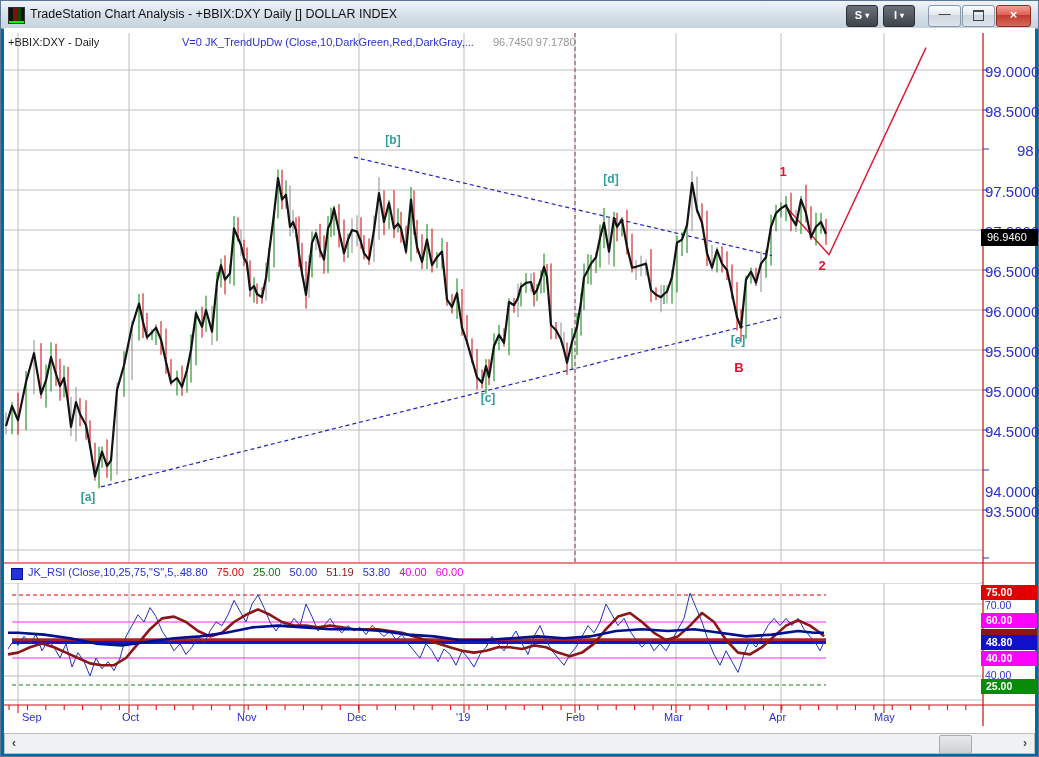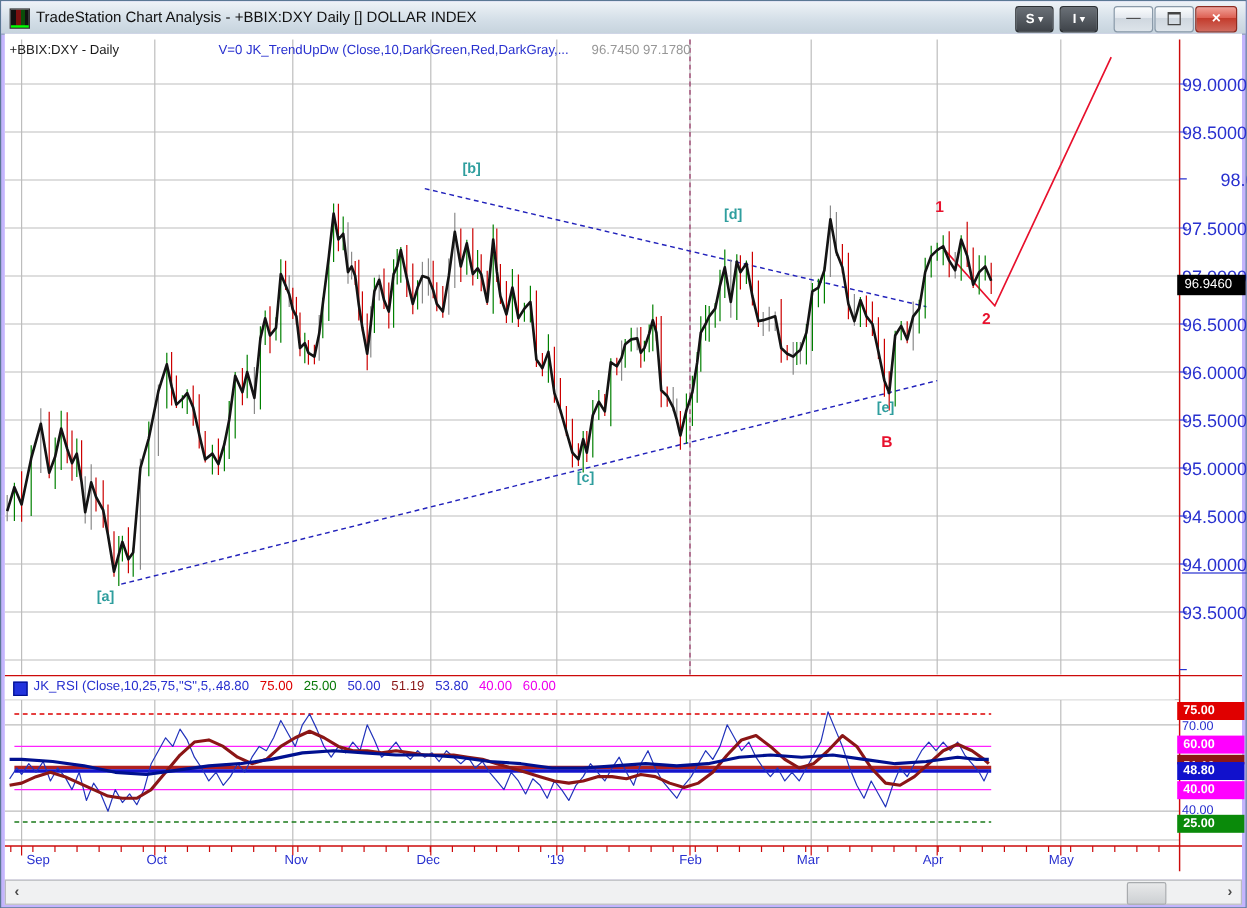--- a/index.html
+++ b/index.html
@@ -1,16 +1,16 @@
 <!DOCTYPE html>
 <html><head>
 <meta charset="utf-8">
 <style>
   html,body{margin:0;padding:0;background:#9fb6c9;font-family:"Liberation Sans",sans-serif;}
-  #window{position:relative;width:1039px;height:757px;background:#c4b5fd;overflow:hidden;box-shadow:0 0 0 1px #5a7894 inset;}
+  #window{position:relative;width:1039px;height:757px;background:#0369a1;overflow:hidden;box-shadow:0 0 0 1px #5a7894 inset;}
   
   #titlebar{position:absolute;left:1px;top:1px;right:1px;height:27px;
     background:linear-gradient(#eef3f7,#d3dee7 60%,#c6d3dd);border-bottom:1px solid #8fa5b6;}
   #app-icon{position:absolute;left:7px;top:6px;width:15px;height:15px;background:#111;
     box-shadow:2px -7px 0 -5px #0f0 inset;border:1px solid #333;
     background:linear-gradient(90deg,#111 30%,#7a1010 30%,#7a1010 55%,#0a4d0a 55%,#0a4d0a 80%,#111 80%);}
   #title-text{position:absolute;left:29px;top:6px;font-size:12.5px;color:#111;white-space:nowrap;}
   .tb-btn{position:absolute;top:4px;height:20px;border-radius:3px;text-align:center;cursor:default;}
   .dark-btn{width:30px;background:linear-gradient(#6a7077,#3f444a);border:1px solid #2c3034;color:#fff;
     font-size:11px;font-weight:bold;line-height:19px;}
@@ -400,21 +400,21 @@
         <div class="ax-label" style="top: 35px;">99.0000</div>
         <div class="ax-label" style="top: 75px;">98.5000</div>
         <div class="ax-label" style="top: 114px; padding-left: 32px;">98.0000</div>
         <div class="ax-label" style="top: 155px;">97.5000</div>
         <div class="ax-label" style="top: 195px;">97.0000</div>
         <div class="ax-label" style="top: 235px;">96.5000</div>
         <div class="ax-label" style="top: 275px;">96.0000</div>
         <div class="ax-label" style="top: 315px;">95.5000</div>
         <div class="ax-label" style="top: 355px;">95.0000</div>
         <div class="ax-label" style="top: 395px;">94.5000</div>
-        <div class="ax-label" style="top: 435px; text-decoration: underline;">94.0000</div>
+        <div class="ax-label" style="top: 455px;">94.0000</div>
         <div class="ax-label" style="top: 475px;">93.5000</div>
       </div>
     <div id="price-badge">96.9460</div>
     <div id="rsi-axis">
         <div class="ax-badge" style="background: rgb(224, 0, 0); top: 557px;">75.00</div>
         <div class="ax-label" style="top: 571px; font-size: 10.5px;">70.00</div>
         <div class="ax-badge" style="background: rgb(255, 0, 255); top: 585px;">60.00</div>
         <div class="ax-badge" style="background: rgb(139, 22, 22); top: 601px; height: 8px; line-height: 20px;">51.19</div>
         <div class="ax-badge" style="background: rgb(17, 17, 204); top: 607px;">48.80</div>
         <div class="ax-badge" style="background: rgb(255, 0, 255); top: 623px;">40.00</div>

